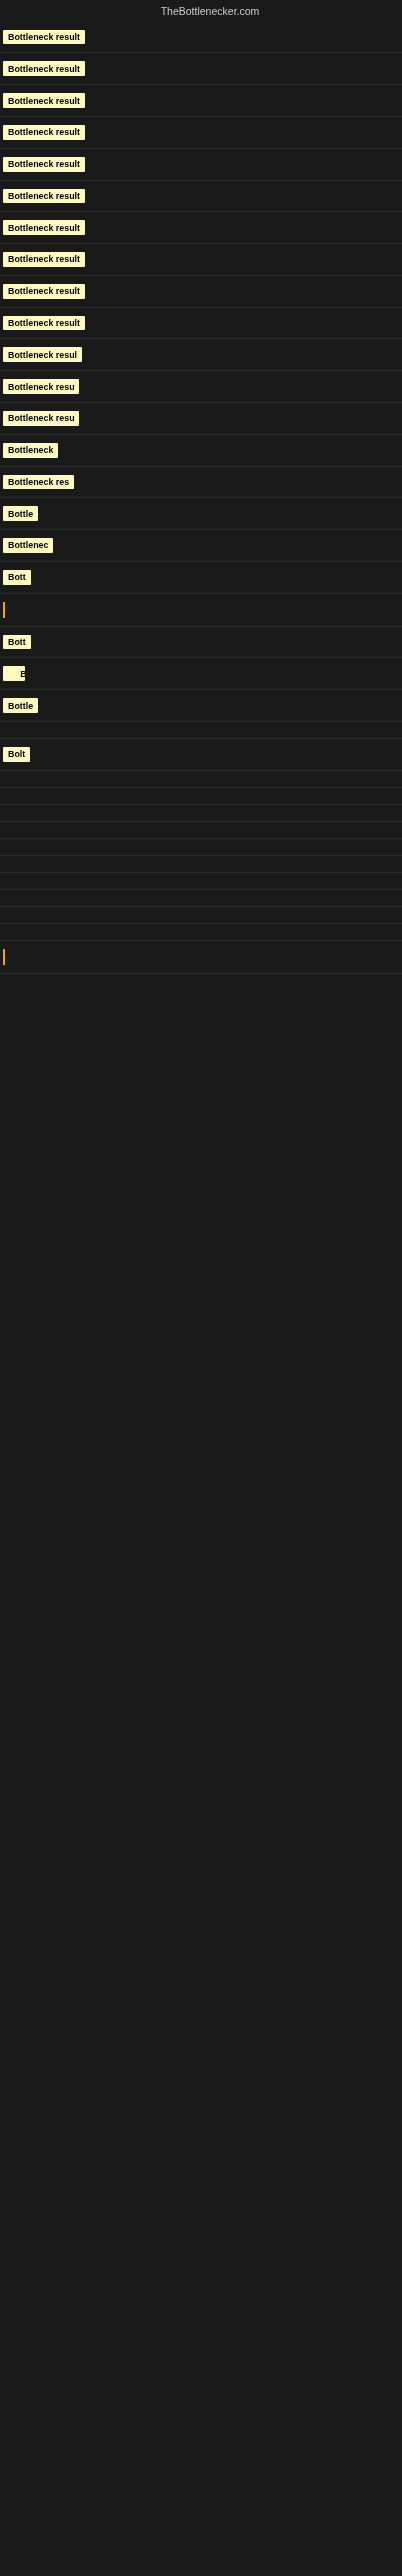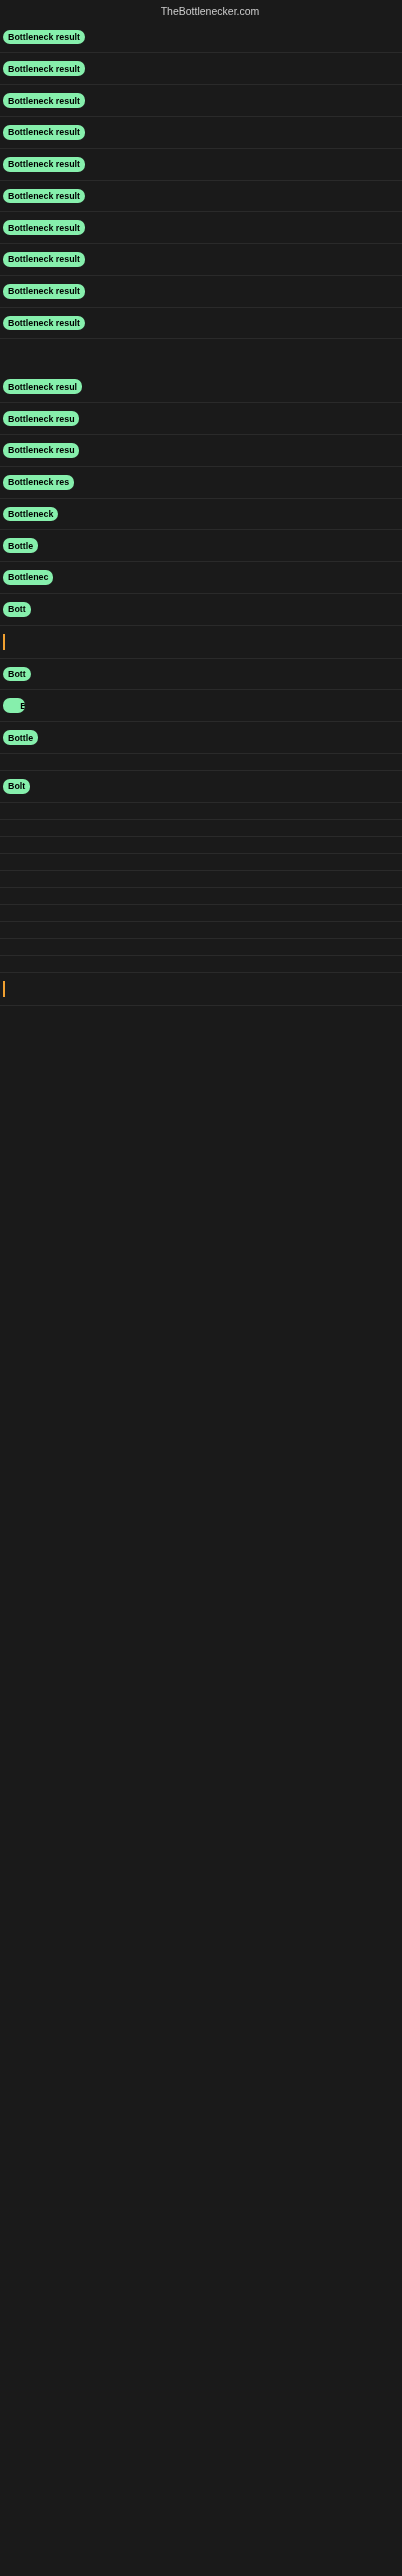--- a/index.html
+++ b/index.html
@@ -20,26 +20,26 @@
       text-align: center;
       color: #cccccc;
       font-size: 10.5px;
       padding: 4.8px 0;
       background-color: #1a1a1a;
       margin-left: 17px;
     }
 
     .bottleneck-badge {
       display: inline-block;
-      background-color: #86efac;
+      background-color: #fef9c3;
       color: #000000;
       font-size: 8.9px;
       font-weight: bold;
       padding: 2.4px 4.8px;
-      border-radius: 7px;
+      border-radius: 1px;
       white-space: nowrap;
       overflow: hidden;
       text-overflow: clip;
     }
 
     .row {
       display: flex;
       align-items: center;
       padding: 8px 3.2px;
       border-bottom: 0.8px solid #2a2a2a;
@@ -82,33 +82,33 @@
     <div class="row">
       <span class="bottleneck-badge" style="max-width: 125px;">Bottleneck result</span>
     </div>
     <div class="row">
       <span class="bottleneck-badge" style="max-width: 125px;">Bottleneck result</span>
     </div>
     <div class="row">
       <span class="bottleneck-badge" style="max-width: 125px;">Bottleneck result</span>
     </div>
     <div class="row">
-      <span class="bottleneck-badge" style="max-width: 113px; margin-top: 32px;">Bottleneck resul</span>
+      <span class="bottleneck-badge" style="max-width: 113px;">Bottleneck resul</span>
     </div>
     <div class="row">
       <span class="bottleneck-badge" style="max-width: 103px;">Bottleneck resu</span>
     </div>
     <div class="row">
       <span class="bottleneck-badge" style="max-width: 93px;">Bottleneck resu</span>
     </div>
     <div class="row">
-      <span class="bottleneck-badge" style="max-width: 81px;">Bottleneck res</span>
+      <span class="bottleneck-badge" style="max-width: 66px;">Bottleneck</span>
     </div>
     <div class="row">
-      <span class="bottleneck-badge" style="max-width: 66px;">Bottleneck</span>
+      <span class="bottleneck-badge" style="max-width: 81px;">Bottleneck res</span>
     </div>
     <div class="row">
       <span class="bottleneck-badge" style="max-width: 42px;">Bottle</span>
     </div>
     <div class="row">
       <span class="bottleneck-badge" style="max-width: 58px; text-align: right;">Bottlenec</span>
     </div>
     <div class="row">
       <span class="bottleneck-badge" style="max-width: 31px;">Bott</span>
     </div>

